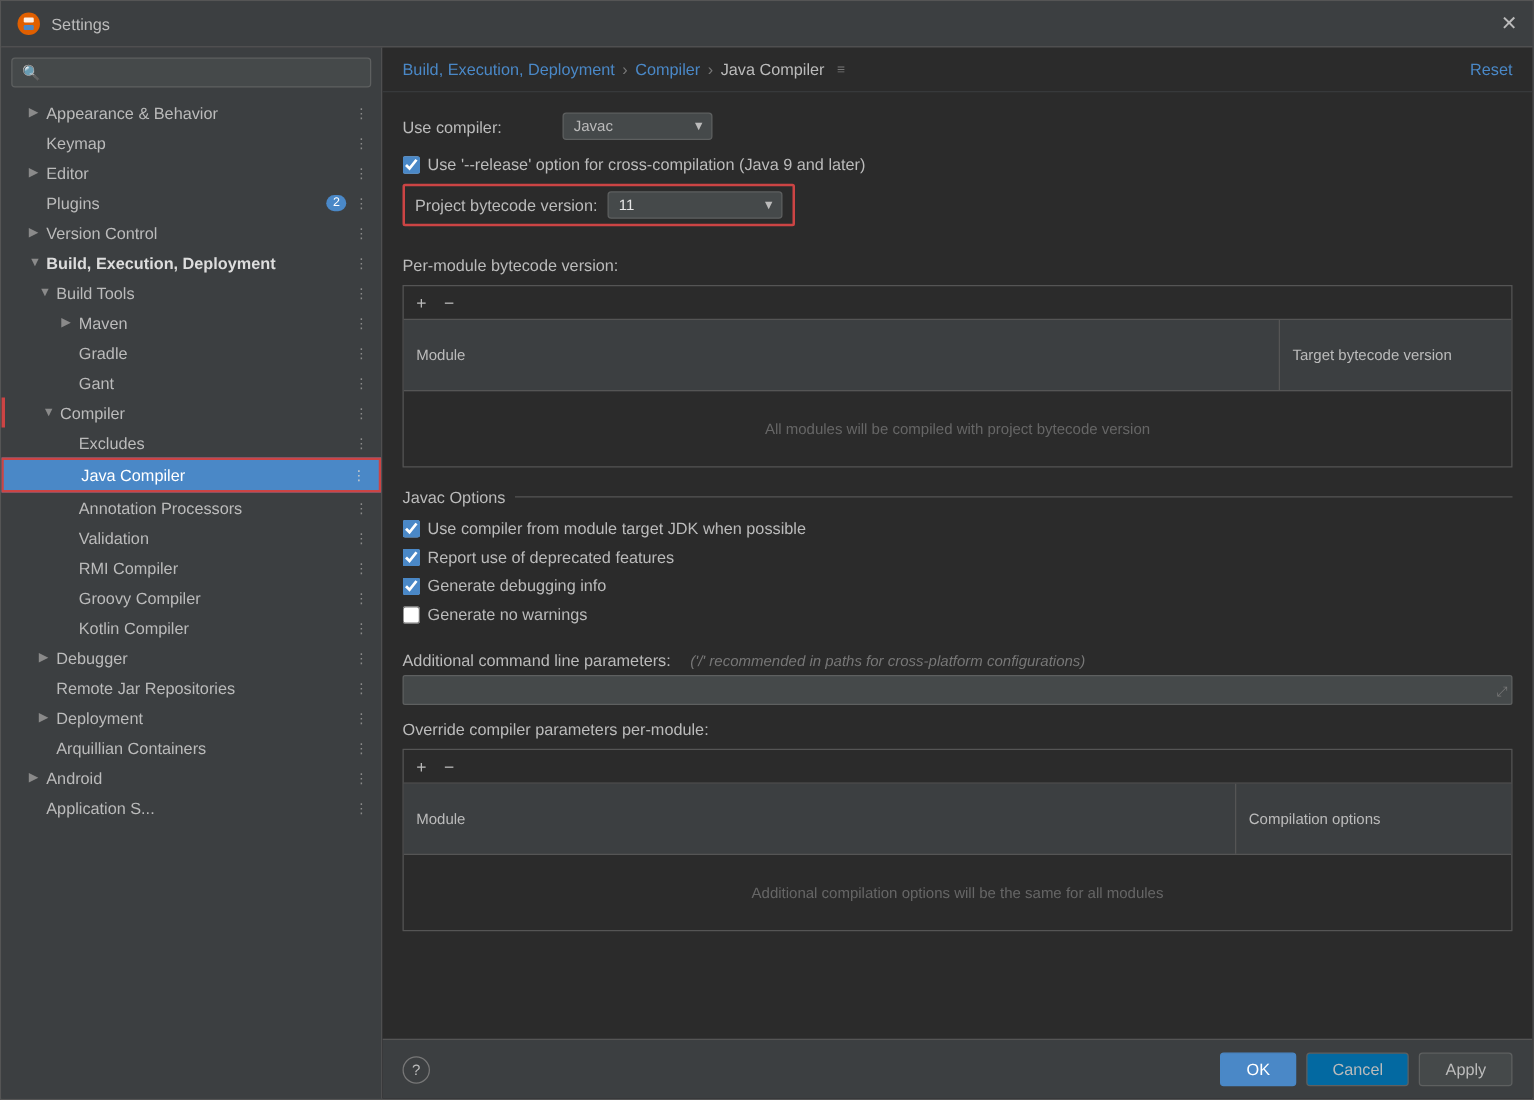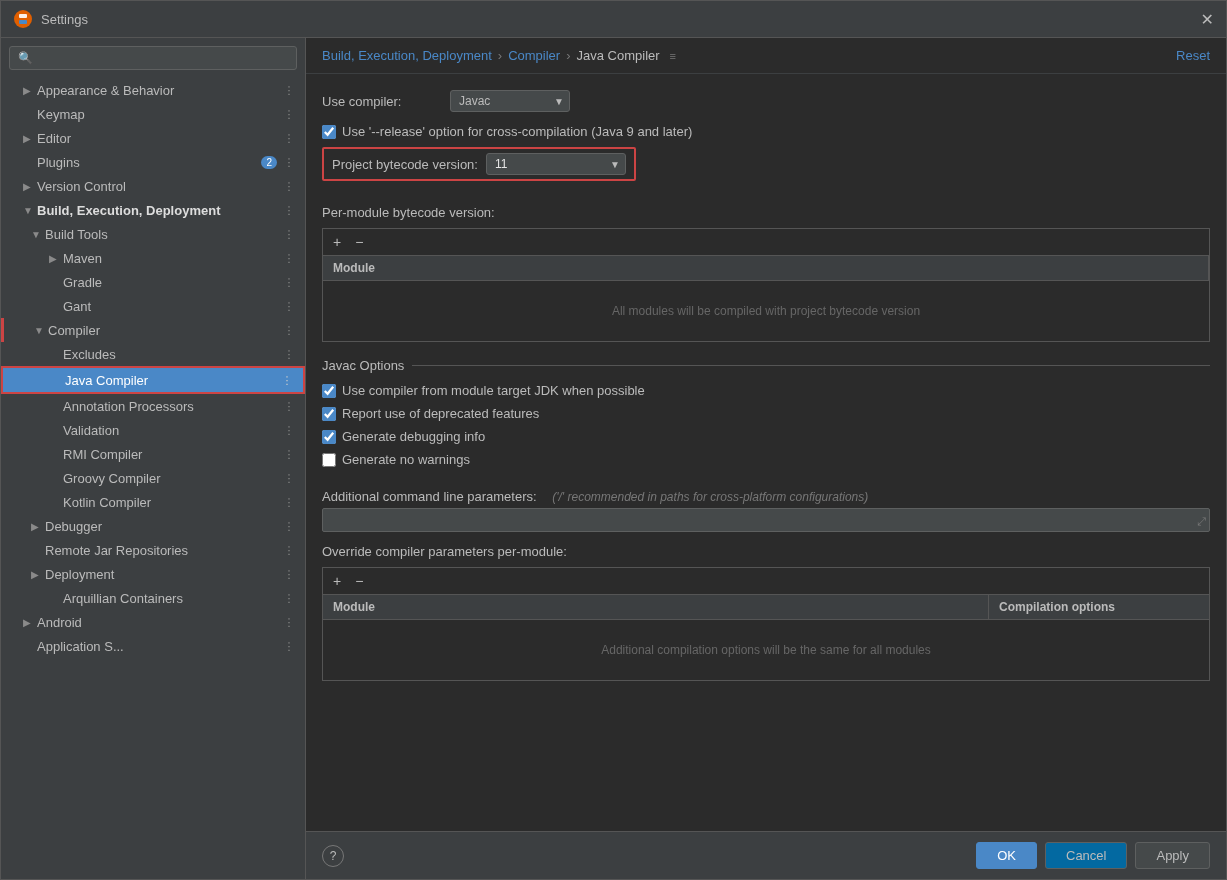--- a/index.html
+++ b/index.html
@@ -53,21 +53,21 @@
     .bytecode-section { border: 2px solid #cc4444; border-radius: 2px; display: inline-flex; align-items: center; padding: 4px 8px; margin-bottom: 12px; background: #2b2b2b; }
     .bytecode-label { color: #bbbbbb; margin-right: 8px; }
     .bytecode-select { background: #45494a; border: 1px solid #5e6060; color: #e5e5e5; padding: 3px 24px 3px 8px; border-radius: 3px; font-size: 12px; appearance: none; cursor: pointer; min-width: 140px; outline: none; }
 
     .per-module-label { color: #bbbbbb; margin-bottom: 8px; font-size: 13px; }
 
     .table-container { border: 1px solid #555; background: #2b2b2b; margin-bottom: 16px; }
     .table-toolbar { padding: 4px 6px; display: flex; gap: 6px; border-bottom: 1px solid #555; }
     .table-btn { background: none; border: none; color: #bbbbbb; cursor: pointer; font-size: 14px; padding: 1px 4px; }
     .table-header { display: flex; background: #3c3f41; border-bottom: 1px solid #555; }
-    .table-header-cell { padding: 5px 10px; font-size: 12px; color: #bbbbbb; font-weight: bold; }
+    .table-header-cell { padding: 21px 10px; font-size: 12px; color: #bbbbbb; }
     .table-empty { padding: 20px; text-align: center; color: #666; font-size: 12px; min-height: 60px; display: flex; align-items: center; justify-content: center; }
 
     .section-title { color: #bbbbbb; font-size: 13px; margin-bottom: 10px; font-weight: normal; position: relative; display: flex; align-items: center; gap: 8px; }
     .section-title::after { content: ''; flex: 1; height: 1px; background: #555; }
 
     .cmd-input { background: #45494a; border: 1px solid #5e6060; color: #bbbbbb; padding: 4px 8px; font-size: 12px; width: 100%; outline: none; border-radius: 2px; }
     .cmd-input-wrapper { position: relative; margin-bottom: 12px; }
     .expand-icon { position: absolute; right: 4px; bottom: 4px; color: #777; font-size: 11px; }
 
     .cmd-note { color: #777; font-size: 12px; font-style: italic; margin-left: 12px; }
@@ -227,21 +227,21 @@
         <span class="item-label">Remote Jar Repositories</span>
         <span class="gear-icon">⋮</span>
       </div>
 
       <div class="sidebar-item" style="padding-left:30px;">
         <span class="arrow">▶</span>
         <span class="item-label">Deployment</span>
         <span class="gear-icon">⋮</span>
       </div>
 
-      <div class="sidebar-item" style="padding-left:48px;">
+      <div class="sidebar-item" style="padding-left:30px;">
         <span class="arrow" style="visibility:hidden">▶</span>
         <span class="item-label">Arquillian Containers</span>
         <span class="gear-icon">⋮</span>
       </div>
 
       <div class="sidebar-item indent-1">
         <span class="arrow">▶</span>
         <span class="item-label">Android</span>
         <span class="gear-icon">⋮</span>
       </div>
@@ -298,20 +298,21 @@
         </div>
 
         <div class="per-module-label">Per-module bytecode version:</div>
         <div class="table-container">
           <div class="table-toolbar">
             <button class="table-btn">+</button>
             <button class="table-btn">−</button>
           </div>
           <div class="table-header">
             <div class="table-header-cell table-module-col">Module</div>
+            <div class="table-header-cell table-target-col">Target bytecode version</div>
           </div>
           <div class="table-empty">All modules will be compiled with project bytecode version</div>
         </div>
 
         <div class="section-title">
           <span>Javac Options</span>
         </div>
 
         <div class="checkbox-row">
           <input type="checkbox" checked="" id="opt1" style="">

